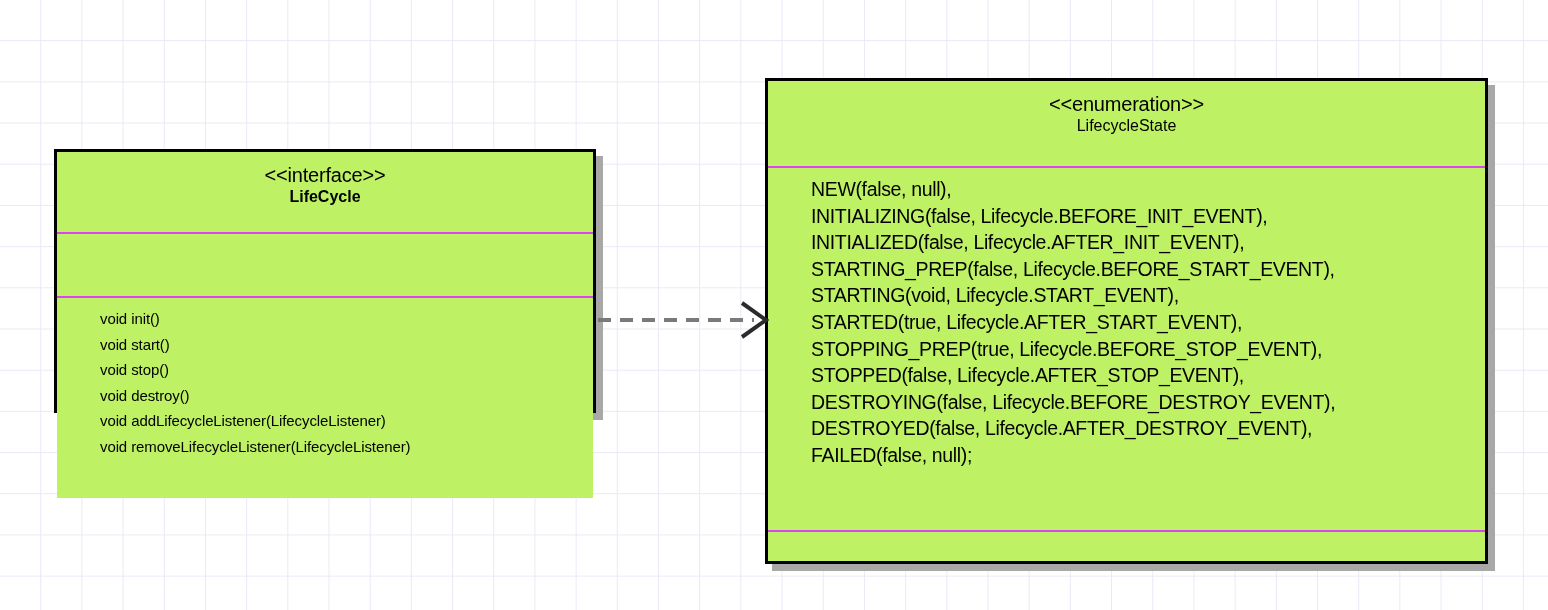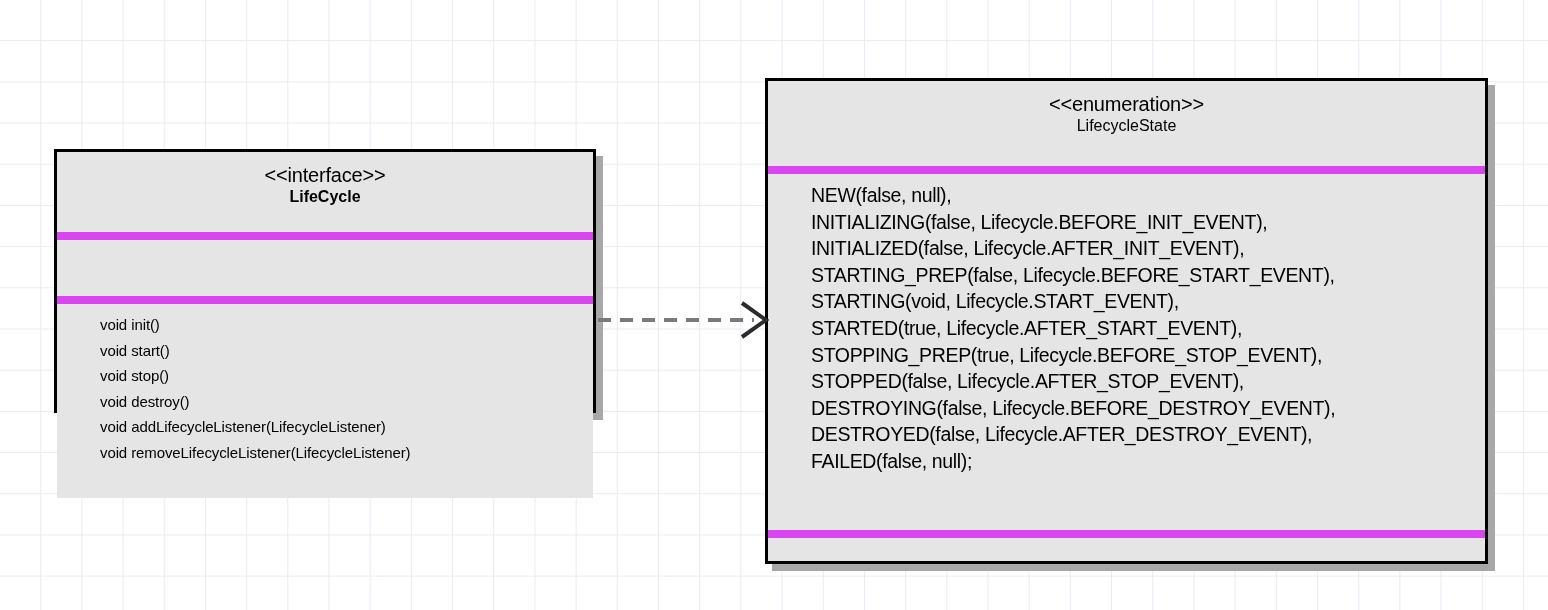--- a/index.html
+++ b/index.html
@@ -30,24 +30,24 @@
   .uml-box {
     position: absolute;
     box-sizing: border-box;
     background: #ffffff;
     border: 3px solid #000000;
     box-shadow: 7px 7px 0 0 #a8a8a8;
   }
 
   .compartment {
     box-sizing: border-box;
-    background: #e5e5e5;
+    background: #bef264;
   }
   .compartment + .compartment {
-    border-top: 8px solid #d946ef;
+    border-top: 2px solid #d946ef;
     padding-left: 43px;
   }
 
   .hdr {
     text-align: center;
     line-height: 1.22;
     padding-top: 11px;
   }
   .stereotype {
     font-size: 20px;

